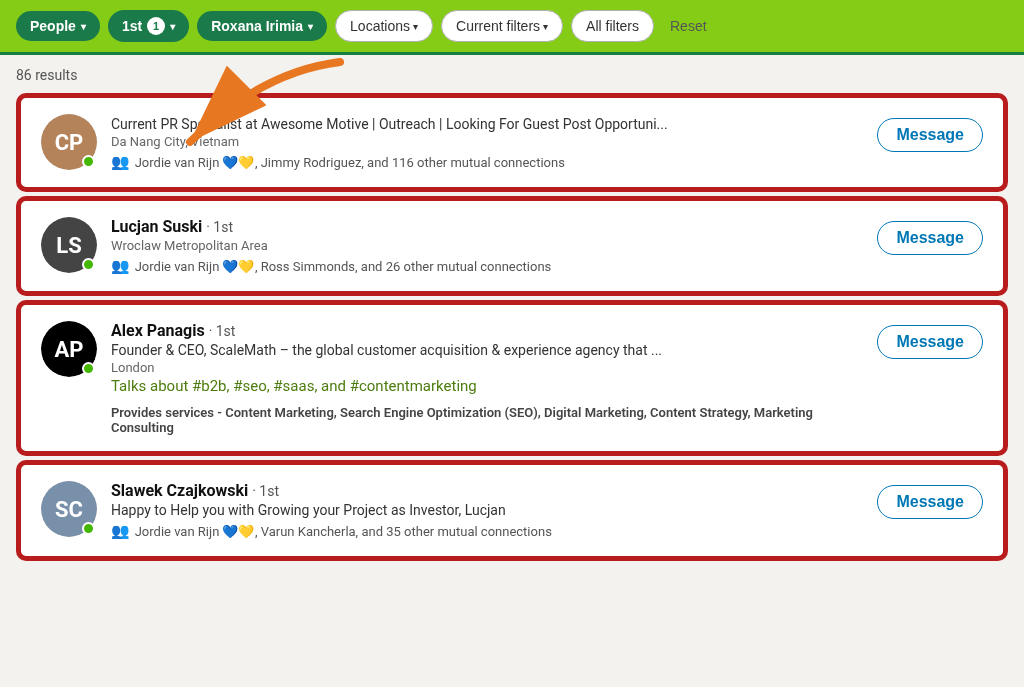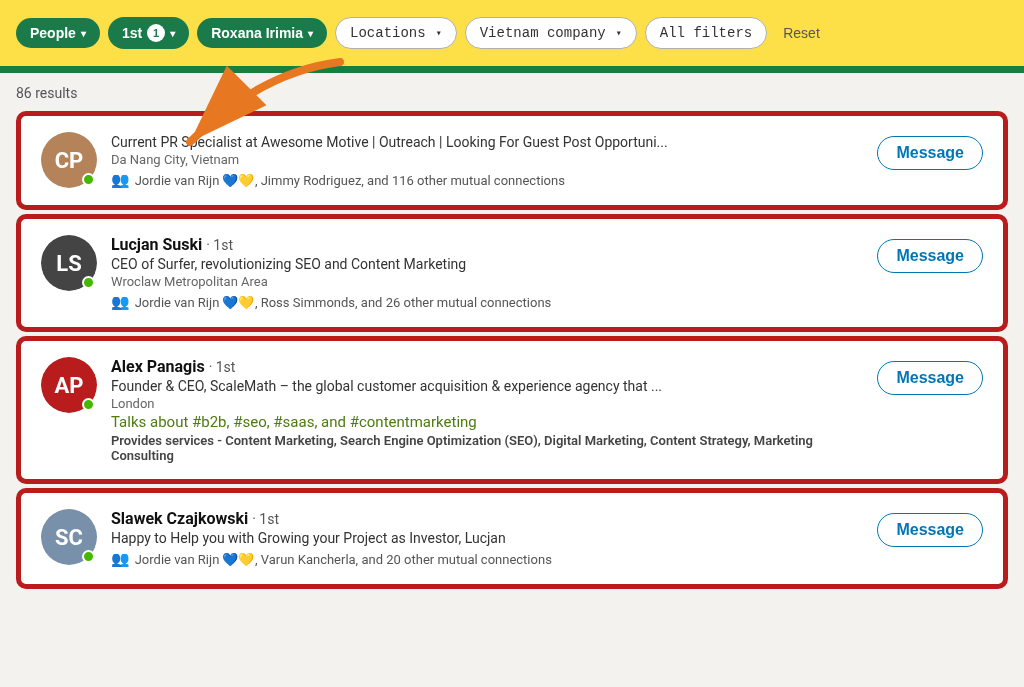--- a/index.html
+++ b/index.html
@@ -6,26 +6,26 @@
     body {
       font-family: -apple-system, BlinkMacSystemFont, 'Segoe UI', Roboto, sans-serif;
       background: #f3f2ef;
       min-height: 687px;
       width: 1024px;
       overflow: hidden;
     }
 
     
     .filter-bar {
-      background: #fde047;
-      padding: 17px 16px;
+      background: #84cc16;
+      padding: 10px 16px;
       display: flex;
       align-items: center;
       gap: 8px;
-      border-bottom: 7px solid #15803d;
+      border-bottom: 3px solid #15803d;
       position: relative;
       z-index: 10;
     }
 
     .btn-green {
       background: #1a7a4a;
       color: white;
       border: none;
       border-radius: 20px;
       padding: 7px 14px;
@@ -54,22 +54,21 @@
       background: white;
       color: #333;
       border: 1.5px solid #b0b0b0;
       border-radius: 20px;
       padding: 7px 14px;
       font-size: 14px;
       font-weight: 500;
       cursor: pointer;
       display: flex;
       align-items: center;
-      gap: 10px;
-      font-family: Liberation Mono, monospace;
+      gap: 3px;
     }
 
     .btn-text {
       background: none;
       border: none;
       color: #555;
       font-size: 14px;
       font-weight: 500;
       cursor: pointer;
       padding: 7px 8px;
@@ -179,21 +178,21 @@
     .talks-about {
       font-size: 15px;
       color: #4d7c0f;
       margin-top: 2px;
     }
 
     .provides-services {
       font-size: 13px;
       color: #444;
       font-weight: 600;
-      margin-top: 2px;
+      margin-top: 10px;
     }
 
     .btn-message {
       background: white;
       color: #0077b5;
       border: 1.5px solid #0077b5;
       border-radius: 20px;
       padding: 7px 18px;
       font-size: 16px;
       font-weight: 600;
@@ -252,21 +251,21 @@
       <span>Roxana Irimia</span>
       <span class="chevron">▾</span>
     </button>
 
     <button class="btn-outline">
       <span>Locations</span>
       <span class="chevron">▾</span>
     </button>
 
     <button class="btn-outline">
-      <span>Vietnam company</span>
+      <span>Current filters</span>
       <span class="chevron">▾</span>
     </button>
 
     <button class="btn-outline">
       <span>All filters</span>
     </button>
 
     <button class="btn-text">
       <span>Reset</span>
     </button>
@@ -314,36 +313,35 @@
           <div class="avatar">
             <div class="avatar-placeholder" style="background:#444444; width:56px; height:56px; border-radius:50%;">LS</div>
           </div>
           <div class="avatar-online"></div>
         </div>
         <div class="person-info">
           <div>
             <span class="person-name">Lucjan Suski</span>
             <span class="degree"> · 1st</span>
           </div>
-          <div class="person-title">CEO of Surfer, revolutionizing SEO and Content Marketing</div>
           <div class="person-location">Wroclaw Metropolitan Area</div>
 
       <div class="mutual-connections">
         <span class="mutual-icon">👥</span>
         <span>Jordie van Rijn 💙💛, Ross Simmonds, and 26 other mutual connections</span>
       </div>
         </div>
       </div>
       <button class="btn-message">Message</button>
     </div>
         <div class="card">
       <div class="card-left">
         <div class="avatar-wrap">
           <div class="avatar">
-            <div class="avatar-placeholder" style="background:#b91c1c; width:56px; height:56px; border-radius:50%;">AP</div>
+            <div class="avatar-placeholder" style="background:#000000; width:56px; height:56px; border-radius:50%;">AP</div>
           </div>
           <div class="avatar-online"></div>
         </div>
         <div class="person-info">
           <div>
             <span class="person-name">Alex Panagis</span>
             <span class="degree"> · 1st</span>
           </div>
           <div class="person-title">Founder &amp; CEO, ScaleMath – the global customer acquisition &amp; experience agency that ...</div>
           <div class="person-location">London</div>
@@ -364,21 +362,21 @@
         </div>
         <div class="person-info">
           <div>
             <span class="person-name">Slawek Czajkowski</span>
             <span class="degree"> · 1st</span>
           </div>
           <div class="person-title">Happy to Help you with Growing your Project as Investor, Lucjan</div>
 
       <div class="mutual-connections">
         <span class="mutual-icon">👥</span>
-        <span>Jordie van Rijn 💙💛, Varun Kancherla, and 20 other mutual connections</span>
+        <span>Jordie van Rijn 💙💛, Varun Kancherla, and 35 other mutual connections</span>
       </div>
         </div>
       </div>
       <button class="btn-message">Message</button>
     </div>
       </div>
   </div>
 </div>
 
 </body></html>

